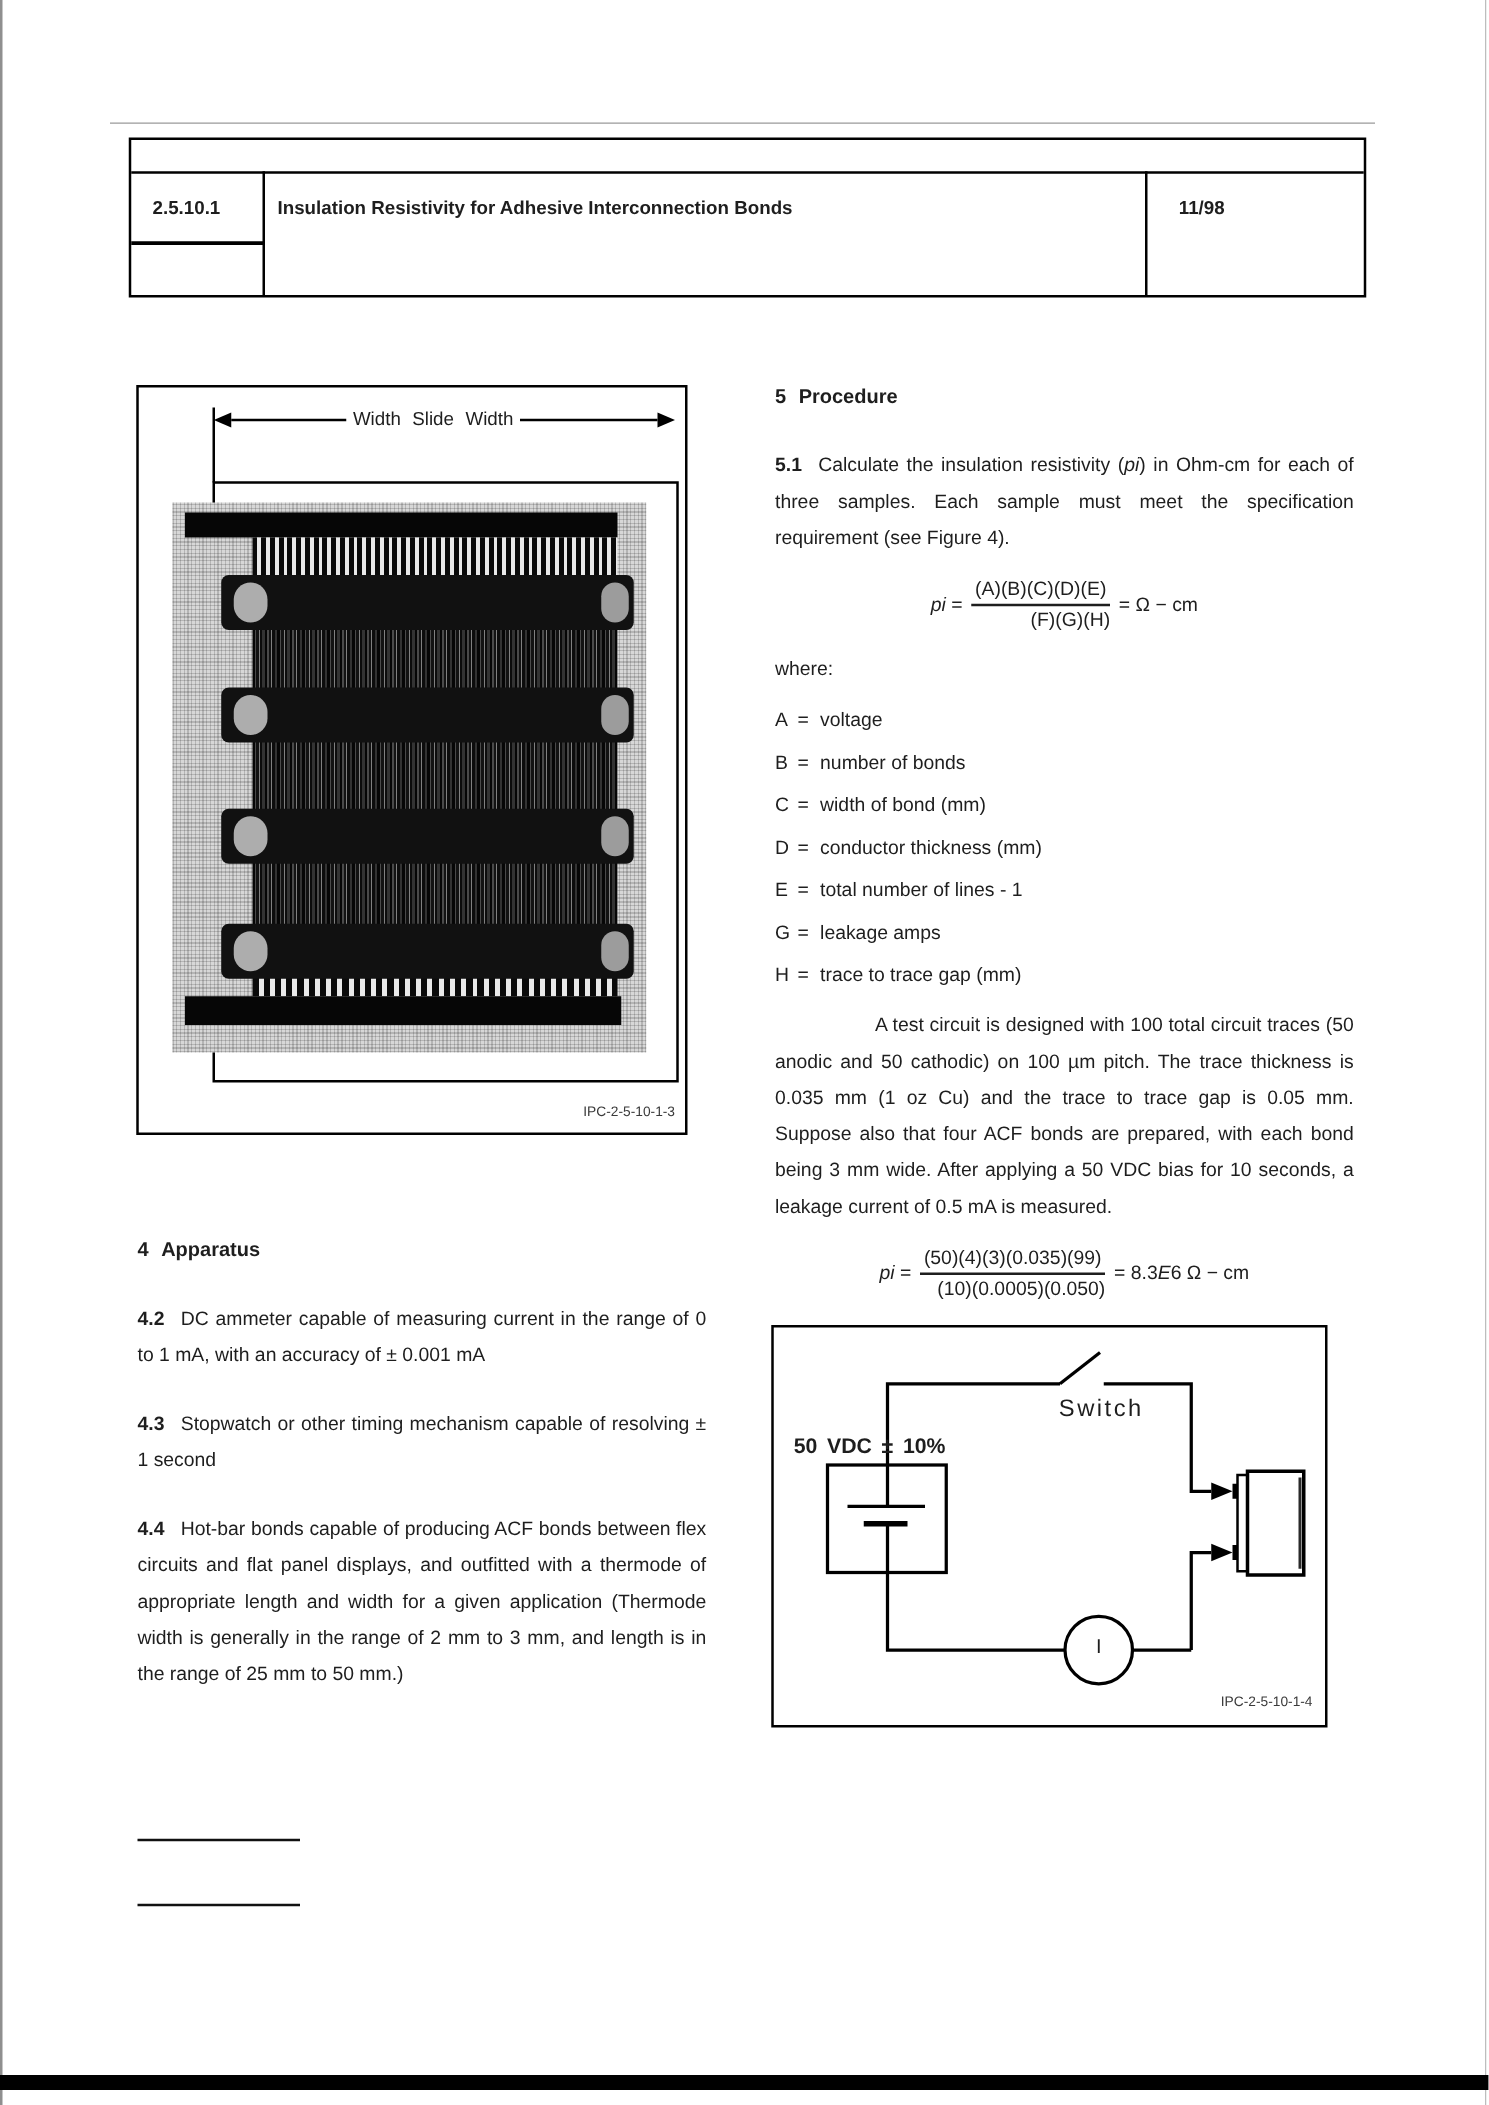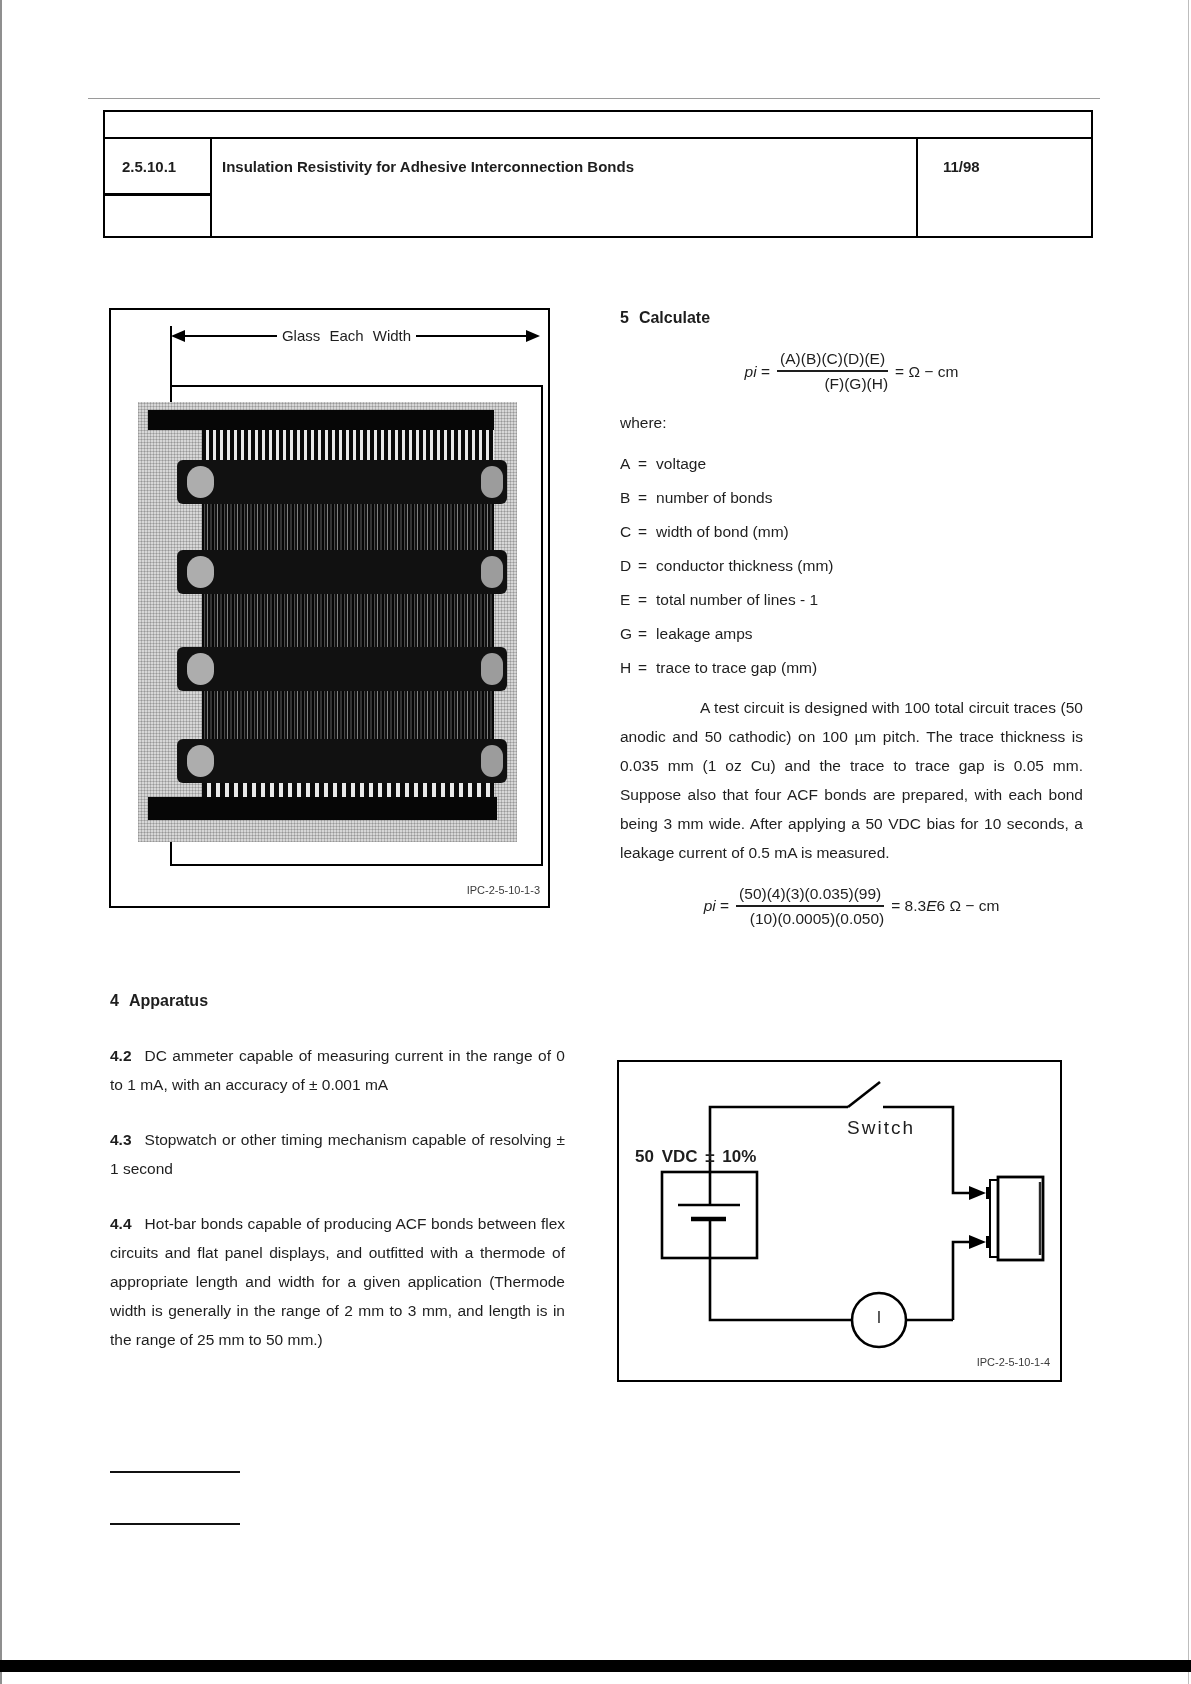--- a/index.html
+++ b/index.html
@@ -93,21 +93,21 @@
     <div class="hdr-cell1-bottom"></div>
     <span class="hdr-txt" style="left:17px;top:46px;">2.5.10.1</span>
     <span class="hdr-txt" style="left:117px;top:46px;">Insulation Resistivity for Adhesive Interconnection Bonds</span>
     <span class="hdr-txt" style="left:838px;top:46px;">11/98</span>
   </div>
 
   <div class="abs fig1">
     <div class="dim-tick"></div>
     <div class="arr-l"></div>
     <div class="dim-line-l"></div>
-    <span class="dim-label">Glass Each Width</span>
+    <span class="dim-label">Width Slide Width</span>
     <div class="dim-line-r"></div>
     <div class="arr-r"></div>
 
     <div class="slide-outline"></div>
 
     <div class="photo">
       <div class="p-topbar"></div>
       <div class="p-combtop"></div>
       <div class="p-field"></div>
       <div class="p-bond" style="top:58px;">
@@ -137,22 +137,23 @@
     <div class="sec-h"><b>4</b><span class="gap"></span><b>Apparatus</b></div>
     <p class="para"><b>4.2</b><span class="numgap"></span><span>DC ammeter capable of measuring current in the range of 0 to 1 mA, with an accuracy of ± 0.001 mA</span></p>
     <p class="para"><b>4.3</b><span class="numgap"></span><span>Stopwatch or other timing mechanism capable of resolving ± 1 second</span></p>
     <p class="para"><b>4.4</b><span class="numgap"></span><span>Hot-bar bonds capable of producing ACF bonds between flex circuits and flat panel displays, and outfitted with a thermode of appropriate length and width for a given application (Thermode width is generally in the range of 2 mm to 3 mm, and length is in the range of 25 mm to 50 mm.)</span></p>
   </div>
 
   <div class="abs fnote" style="top:1471px;"></div>
   <div class="abs fnote" style="top:1523px;"></div>
 
   <div class="col col-right">
-    <div class="sec-h"><b>5</b><span class="gap"></span><b>Calculate</b></div>
-
+    <div class="sec-h"><b>5</b><span class="gap"></span><b>Procedure</b></div>
+
+    <p class="para"><b>5.1</b><span class="numgap"></span><span>Calculate the insulation resistivity (</span><i>pi</i><span>) in Ohm-cm for each of three samples. Each sample must meet the specification requirement (see Figure 4).</span></p>
 
     <div class="formula">
       <span><i>pi</i> <span>=</span></span>
       <span class="frac">
         <span class="num">(A)(B)(C)(D)(E)</span>
         <span class="den">(F)(G)(H)</span>
       </span>
       <span>= Ω − cm</span>
     </div>
 

